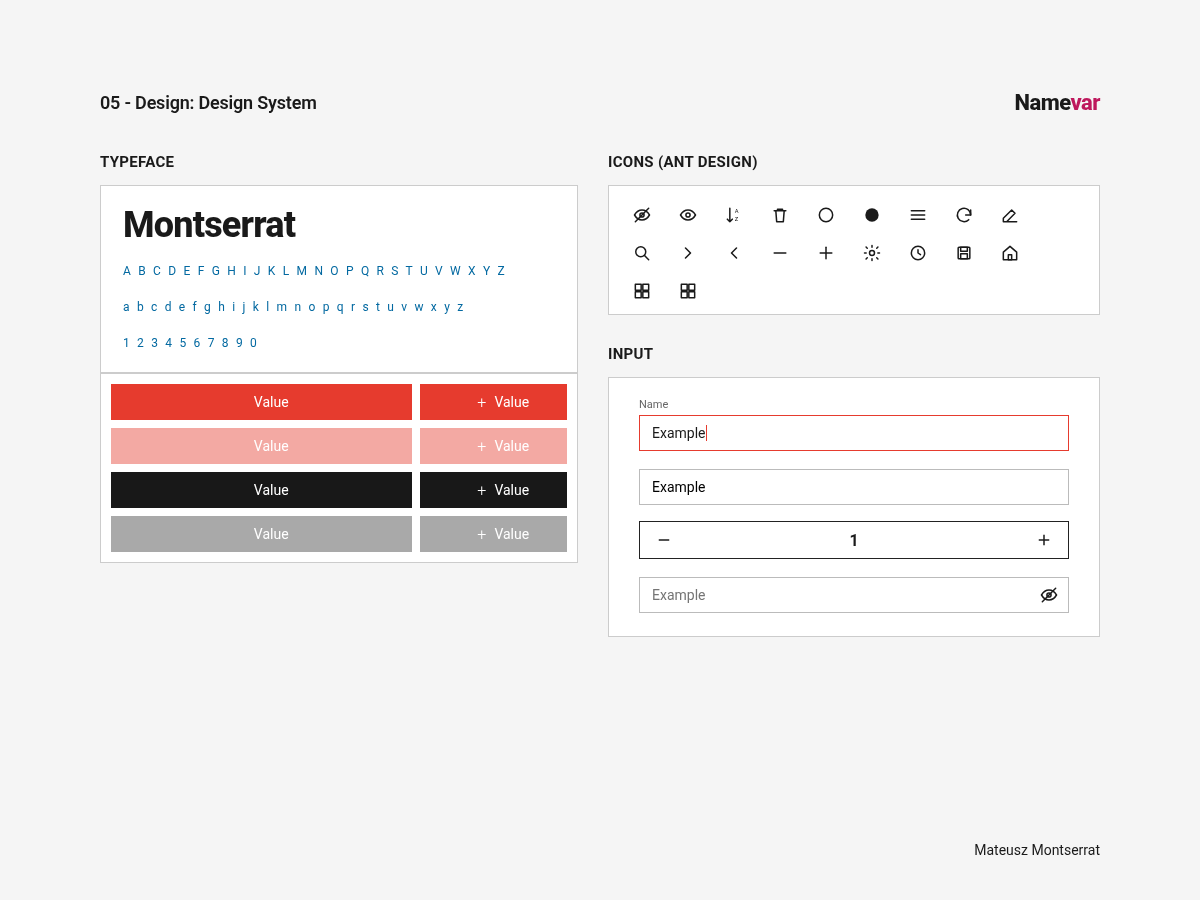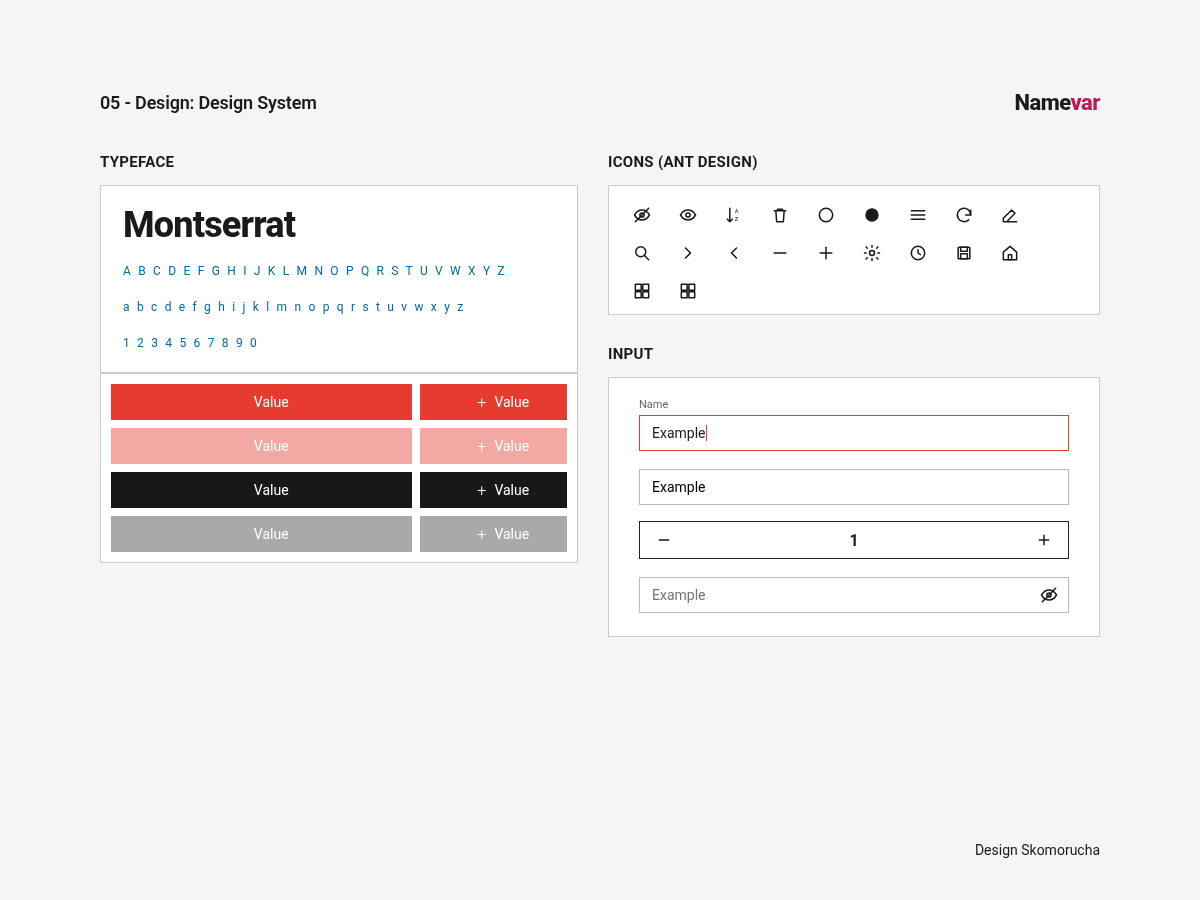--- a/index.html
+++ b/index.html
@@ -411,13 +411,13 @@
               <path d="M3 12s3.5-6 9-6 9 6 9 6-3.5 6-9 6-9-6-9-6z"></path>
               <circle cx="12" cy="12" r="2.5"></circle>
               <line x1="4" y1="20" x2="20" y2="4"></line>
             </svg>
         </span>
       </div>
     </div>
   </div>
 </div>
 
-<div class="author">Design Skomorucha</div>
+<div class="author">Mateusz Montserrat</div>
 
 </body></html>

